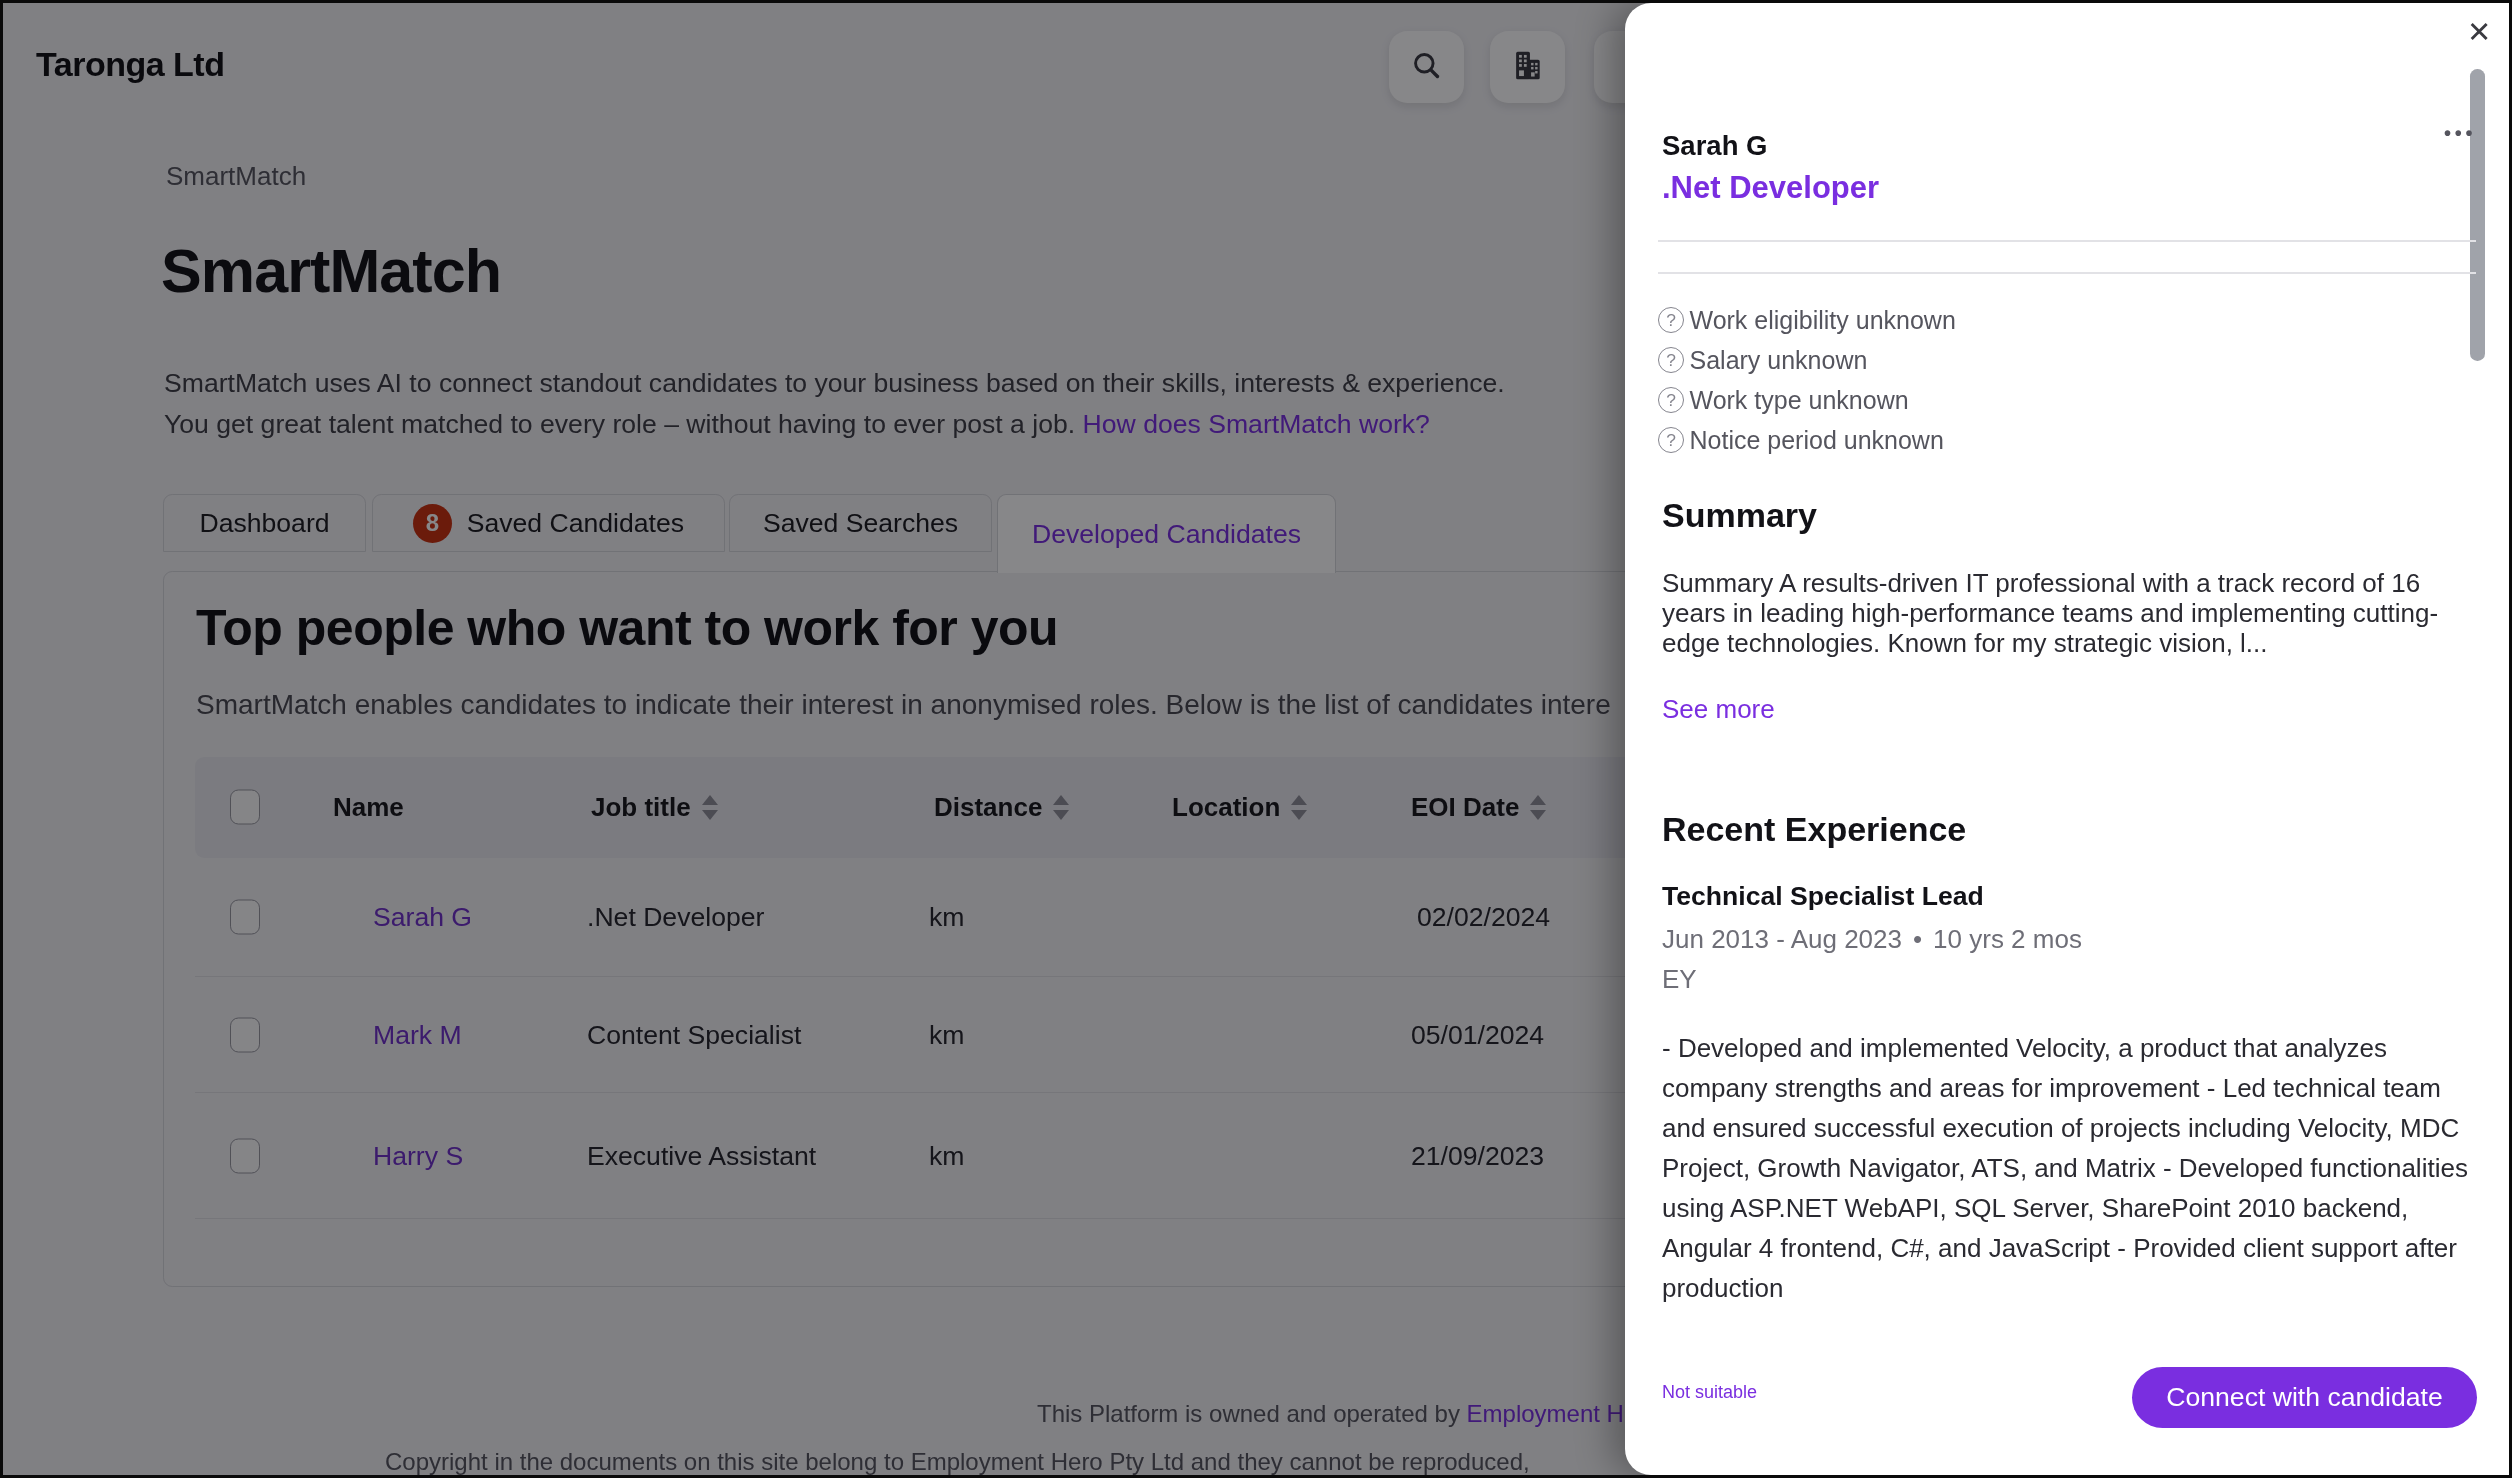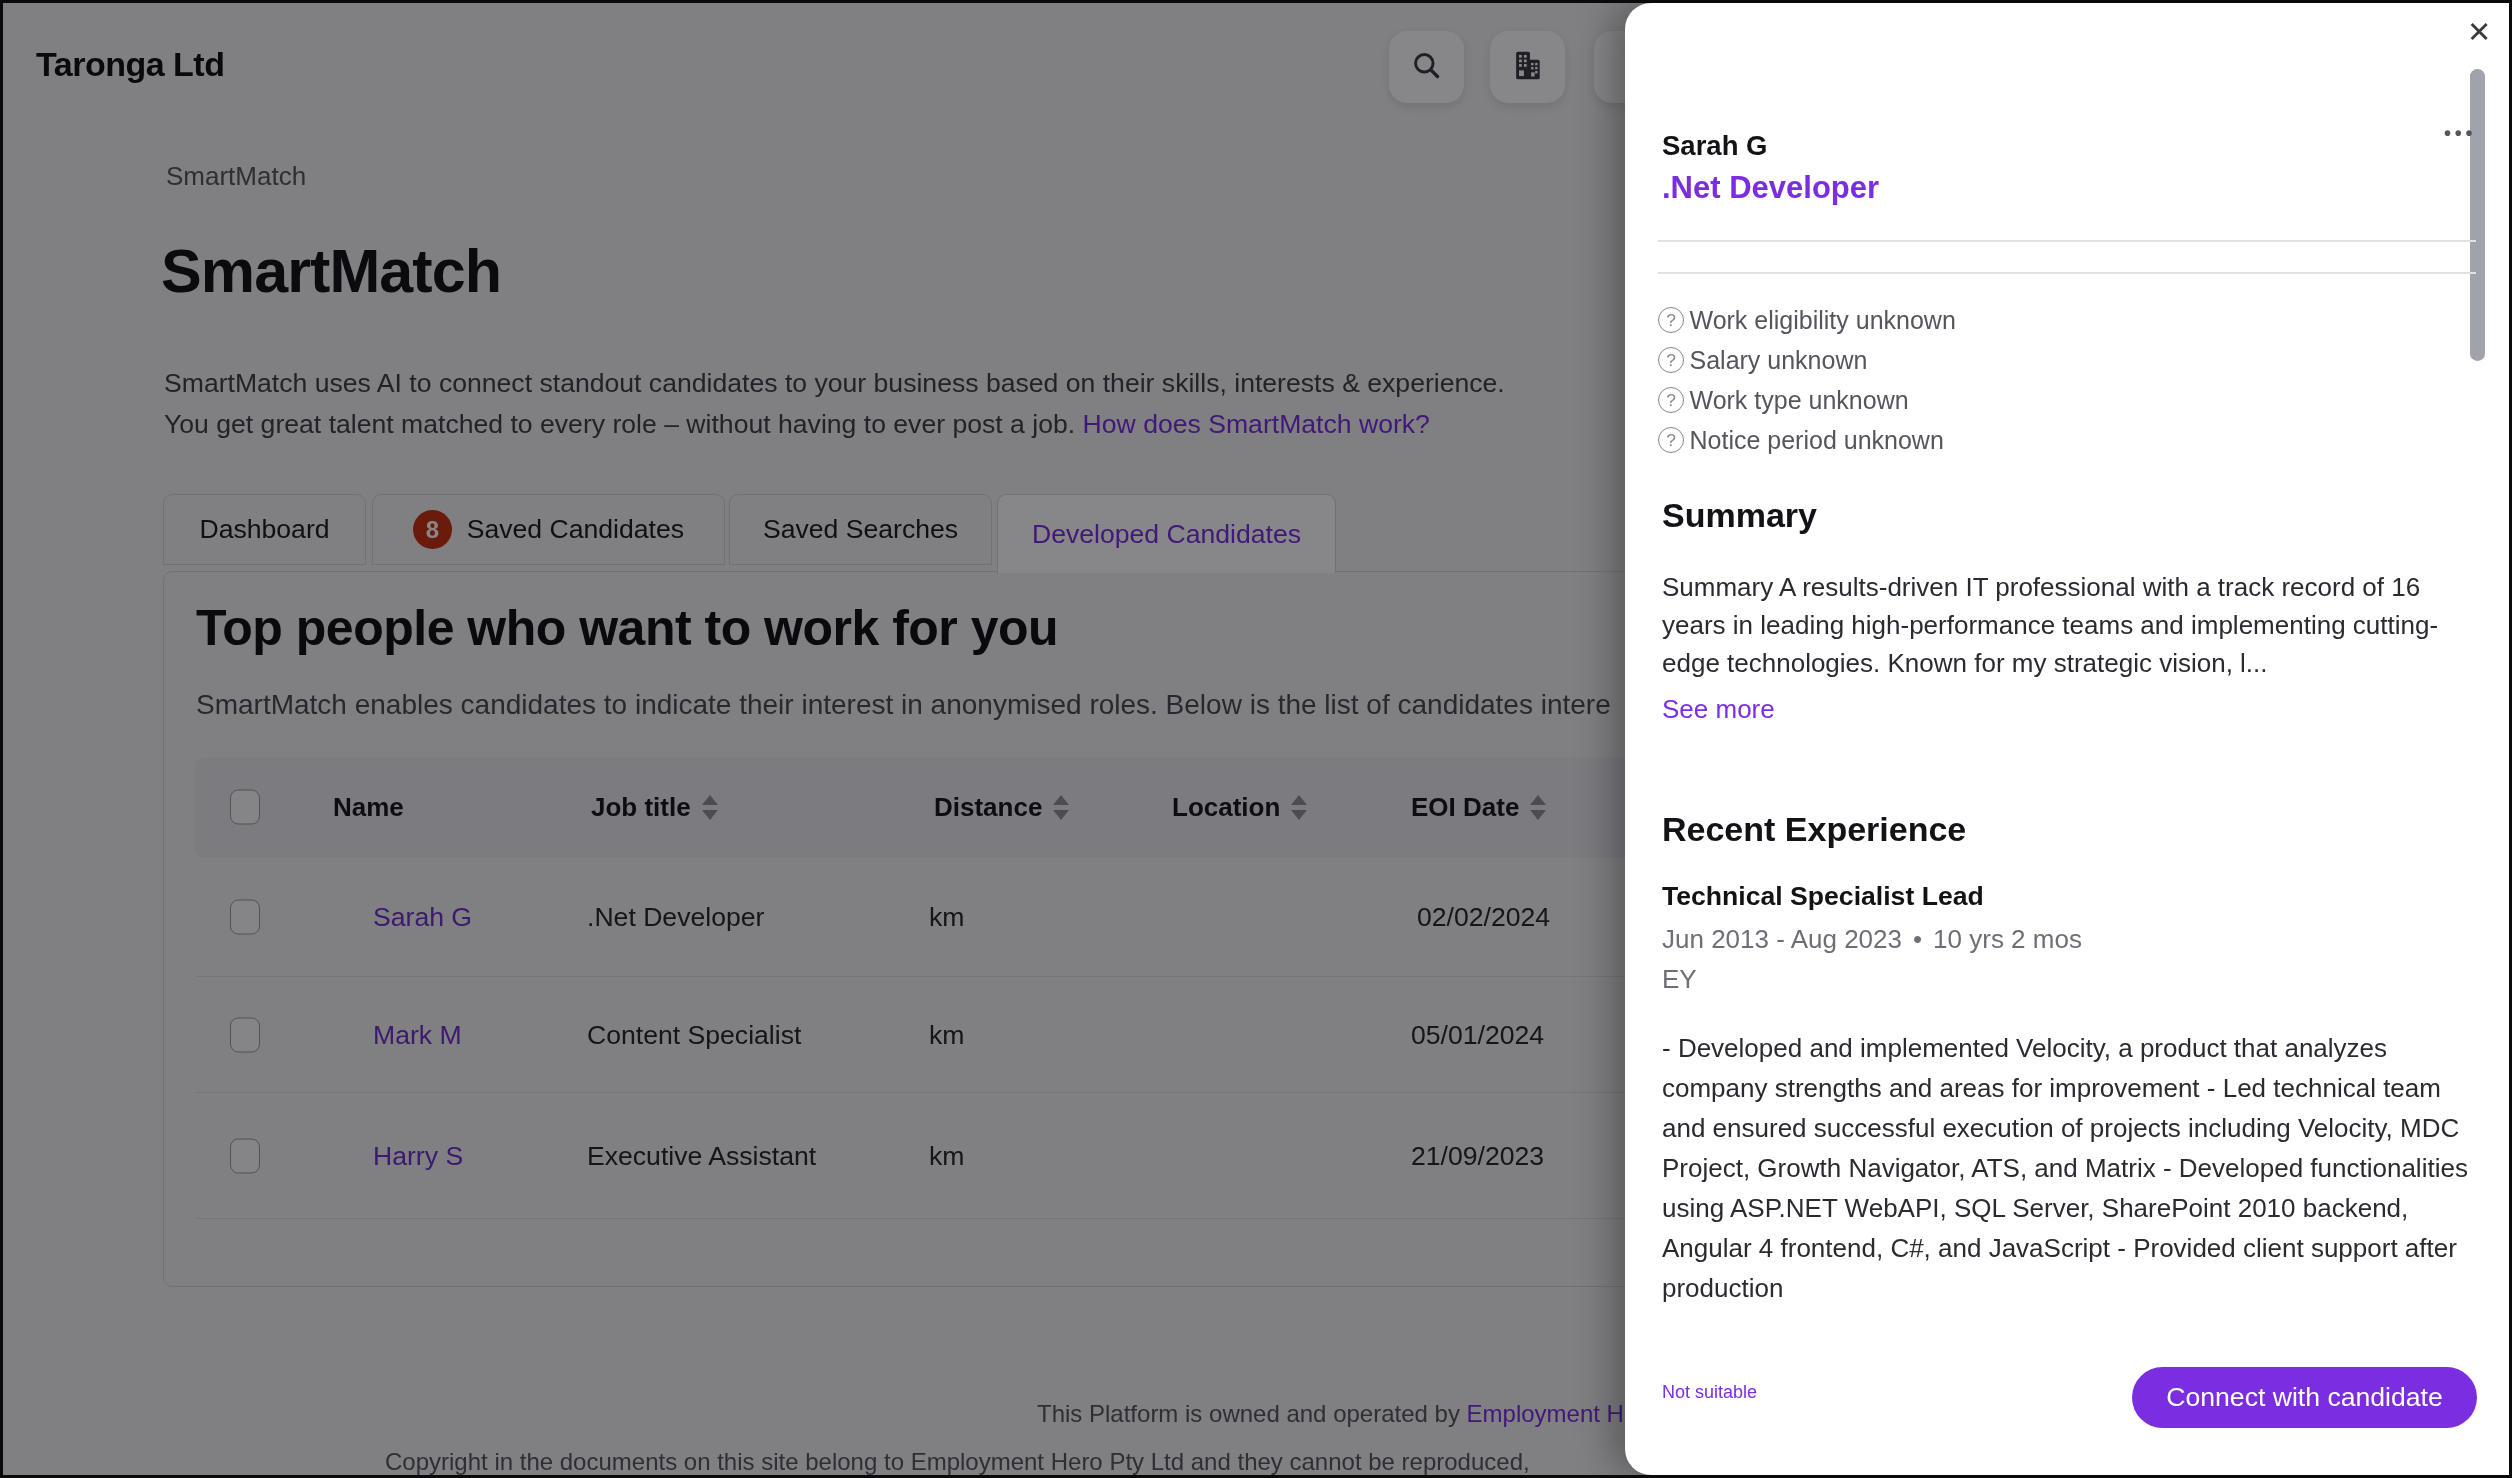--- a/index.html
+++ b/index.html
@@ -14,21 +14,21 @@
   
   .company{ left:33px; top:42px; font-size:34px; font-weight:700; color:#101014; letter-spacing:-0.5px;}
   .iconbtn{ position:absolute; top:28px; width:75px; height:72px; border-radius:18.3px;
             background:#ffffff; box-shadow:0 3.7px 9.2px rgba(16,16,20,.10);
             display:flex; align-items:center; justify-content:center; border:none; cursor:pointer;}
   .breadcrumb{ left:163px; top:158px; font-size:26px; color:#55555E; }
   .pagetitle{ left:158px; top:233px; font-size:61px; font-weight:700; color:#121216; letter-spacing:-0.9px;}
   .intro{ font-size:26.6px; color:#3E3E46; }
   .intro-link{ color:#7A2EE0; cursor:pointer; }
 
-  .tab{ position:absolute; top:491px; height:71px; border:0.9px solid #D5D6DA;
+  .tab{ position:absolute; top:491px; height:58px; border:0.9px solid #D5D6DA;
         border-radius:9.2px 9.2px 0 0; display:flex; align-items:center; justify-content:center;
         gap:14.7px; font-size:26.6px; color:#1B1B20; cursor:pointer; background:transparent;}
   .tab.active{ background:#ffffff; color:#7A2EE0; height:79px; border-bottom:none; z-index:3;}
   .badge{ width:39px; height:39px; border-radius:50%; background:#C9300F; color:#fff;
           display:flex; align-items:center; justify-content:center; font-size:24px; font-weight:700;}
 
   .card{ position:absolute; left:160px; top:568px; width:2318px; height:716px;
          border:0.9px solid #D5D6DA; border-radius:9.2px; background:transparent; }
   .sec-heading{ left:193px; top:596px; font-size:50px; font-weight:700; color:#101014; letter-spacing:-0.5px;}
   .sec-desc{ left:193px; top:686px; font-size:28px; color:#4A4A52; }
@@ -64,21 +64,21 @@
          letter-spacing:3.7px; color:#55555E; background:none; border:none; cursor:pointer;}
   .cand-name{ left:37px; top:127px; font-size:27.5px; font-weight:700; color:#121217;}
   .cand-role{ left:37px; top:167px; font-size:31px; font-weight:700; color:#7A2EE0; cursor:pointer;}
   .ddiv{ position:absolute; left:33px; width:818px; height:1.8px; background:#E2E2E6;}
   .attrs{ position:absolute; left:33px; top:297px; }
   .attr{ display:flex; align-items:center; height:40px; font-size:25px; color:#55555E; gap:5.5px;}
   .qicon{ width:26px; height:26px; border:1.8px solid #85858E; border-radius:50%;
           display:inline-flex; align-items:center; justify-content:center;
           font-size:17.4px; color:#85858E; font-weight:400;}
   .dh2{ font-size:34px; font-weight:700; color:#121217; }
-  .dpara{ position:absolute; white-space:normal; font-size:26px; line-height:38px; color:#2A2A31;}
+  .dpara{ position:absolute; white-space:normal; font-size:26px; line-height:30px; color:#2A2A31;}
   .seemore{ left:37px; top:691px; font-size:26px; color:#7A2EE0; cursor:pointer;}
   .exp-title{ left:37px; top:878px; font-size:26.6px; font-weight:700; color:#121217;}
   .exp-meta{ left:37px; top:921px; font-size:26px; color:#6E6E77;}
   .exp-meta .sep{ margin:0 11px; }
   .exp-company{ left:37px; top:961px; font-size:26px; color:#6E6E77;}
   .notsuitable{ left:37px; top:1379px; font-size:18px; color:#7A2EE0;
                 background:none; border:none; cursor:pointer;}
   .connect{ position:absolute; left:507px; top:1364px; width:345px; height:61px;
             border-radius:31px; background:#7A2EE0; color:#fff; font-size:26.6px;
             border:none; cursor:pointer; font-family:"Liberation Sans",sans-serif;}

